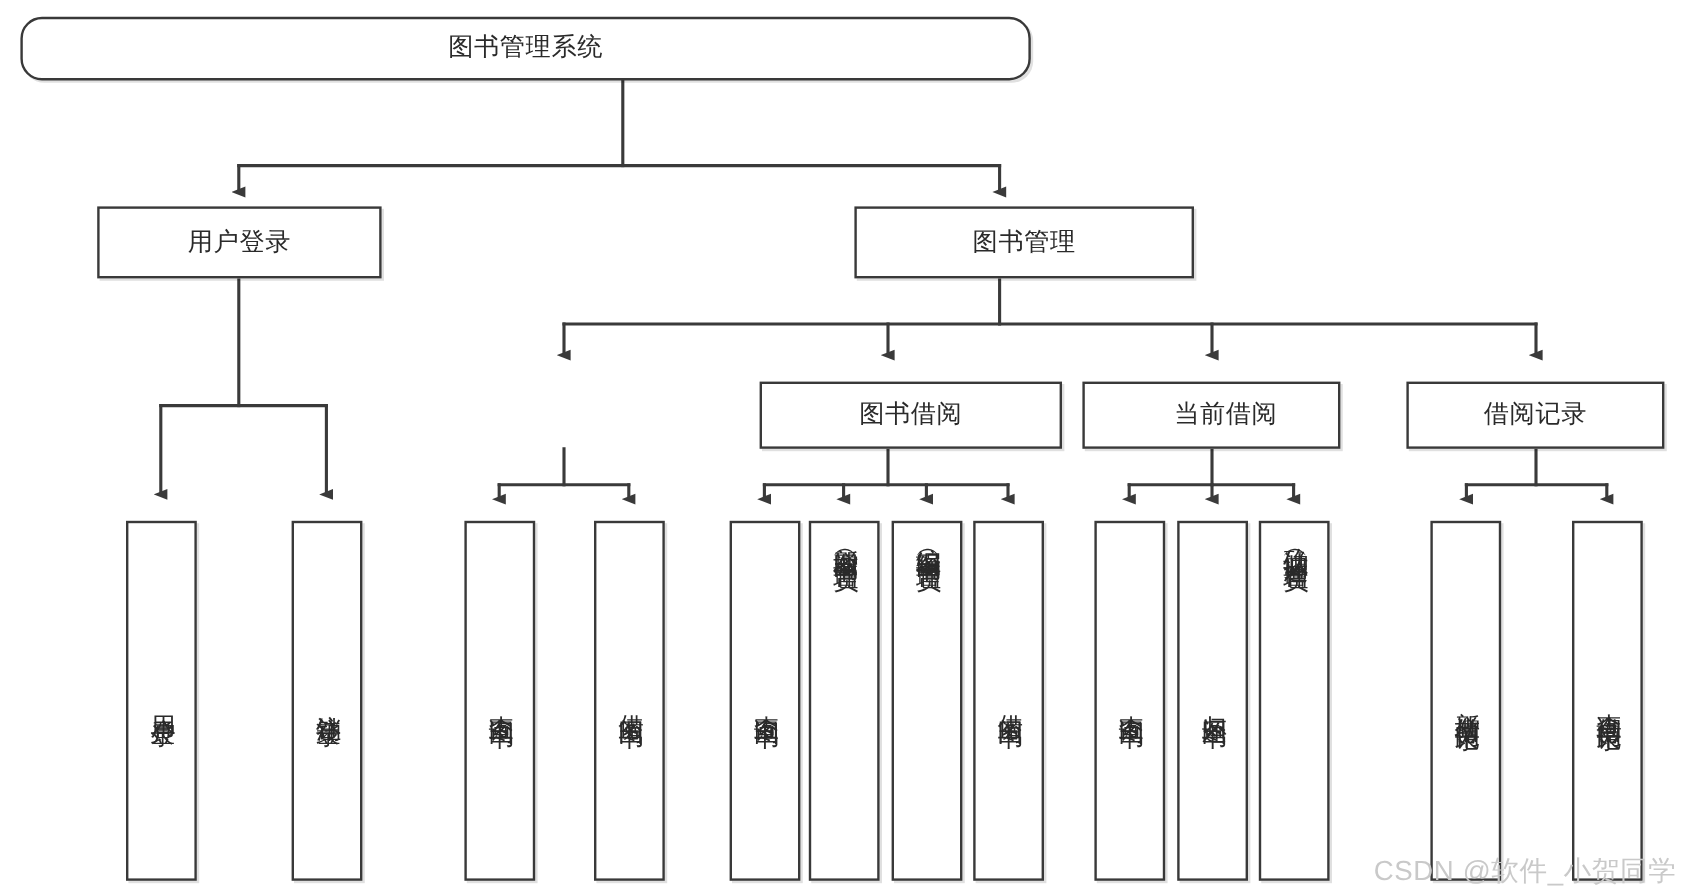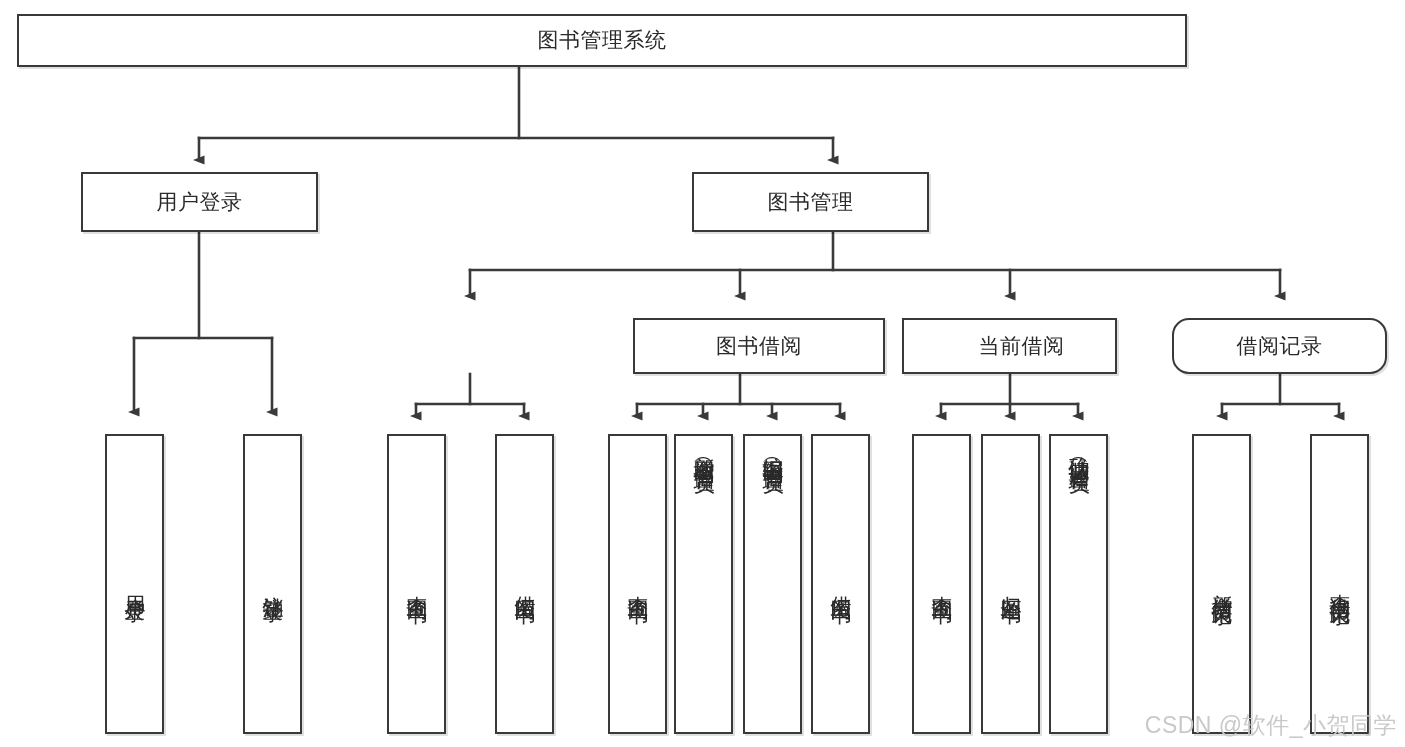--- a/index.html
+++ b/index.html
@@ -116,38 +116,38 @@
       <path d="M1010,404 L1010,416" marker-end="url(#arrow)"></path>
       <path d="M1078,404 L1078,416" marker-end="url(#arrow)"></path>
 
       <path d="M1280,374 L1280,404"></path>
       <path d="M1222,404 L1339,404"></path>
       <path d="M1222,404 L1222,416" marker-end="url(#arrow)"></path>
       <path d="M1339,404 L1339,416" marker-end="url(#arrow)"></path>
     </g>
   </svg>
 
-  <div class="node" style="left:17px; top:14px; width:1170px; height:53px;">
+  <div class="node" style="left:17px; top:14px; width:842px; height:53px;border-radius:18px;">
     <span class="lbl">图书管理系统</span>
   </div>
 
   <div class="node" style="left:81px; top:172px; width:237px; height:60px;">
     <span class="lbl">用户登录</span>
   </div>
-  <div class="node" style="left:692px; top:172px; width:237px; height:60px;">
+  <div class="node" style="left:712px; top:172px; width:283px; height:60px;">
     <span class="lbl">图书管理</span>
   </div>
 
   <div class="node" style="left:633px; top:318px; width:252px; height:56px;">
     <span class="lbl">图书借阅</span>
   </div>
   <div class="node" style="left:902px; top:318px; width:215px; height:56px;padding-left:24px;">
     <span class="lbl">当前借阅</span>
   </div>
-  <div class="node" style="left:1172px; top:318px; width:215px; height:56px;border-radius:17px;">
+  <div class="node" style="left:1172px; top:318px; width:215px; height:56px;">
     <span class="lbl">借阅记录</span>
   </div>
 
   <div class="node vertical mid" style="left:105px; top:434px; width:59px; height:300px;">
     <span class="lbl">用户登录</span>
   </div>
   <div class="node vertical mid" style="left:243px; top:434px; width:59px; height:300px;">
     <span class="lbl">注销登录</span>
   </div>
 

